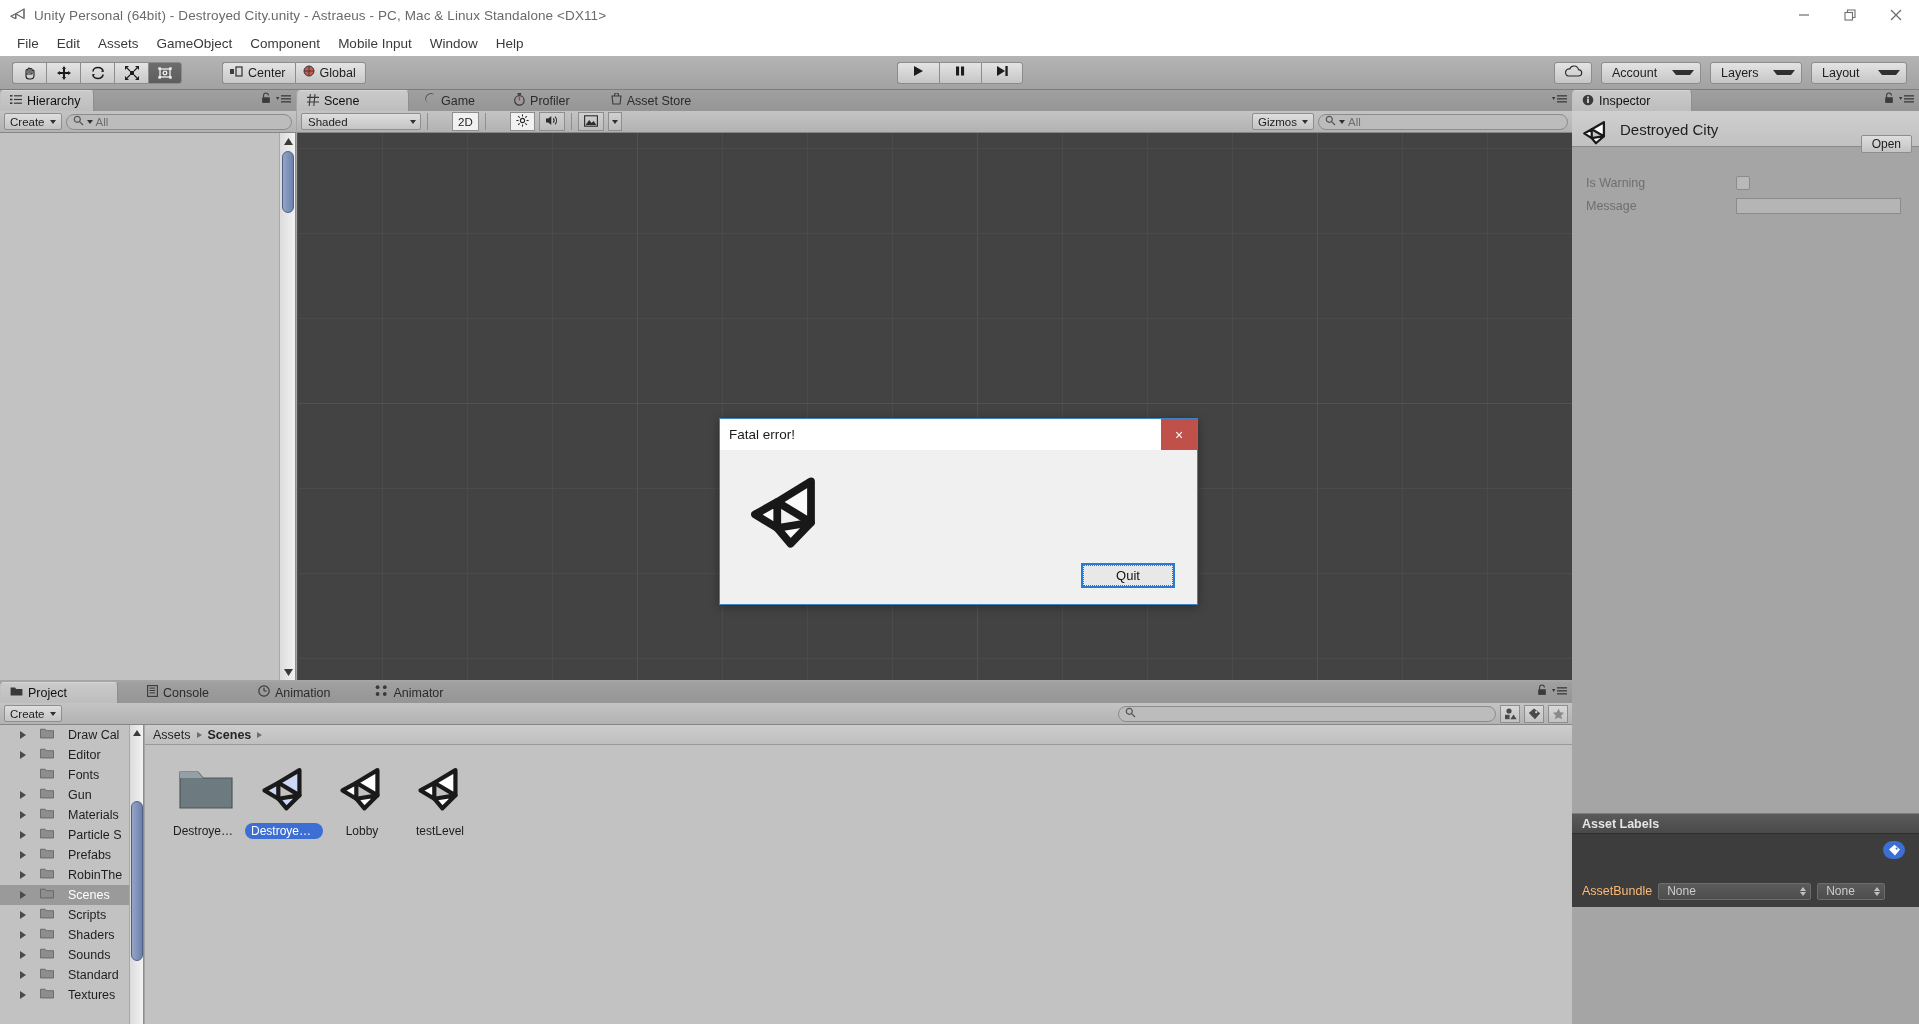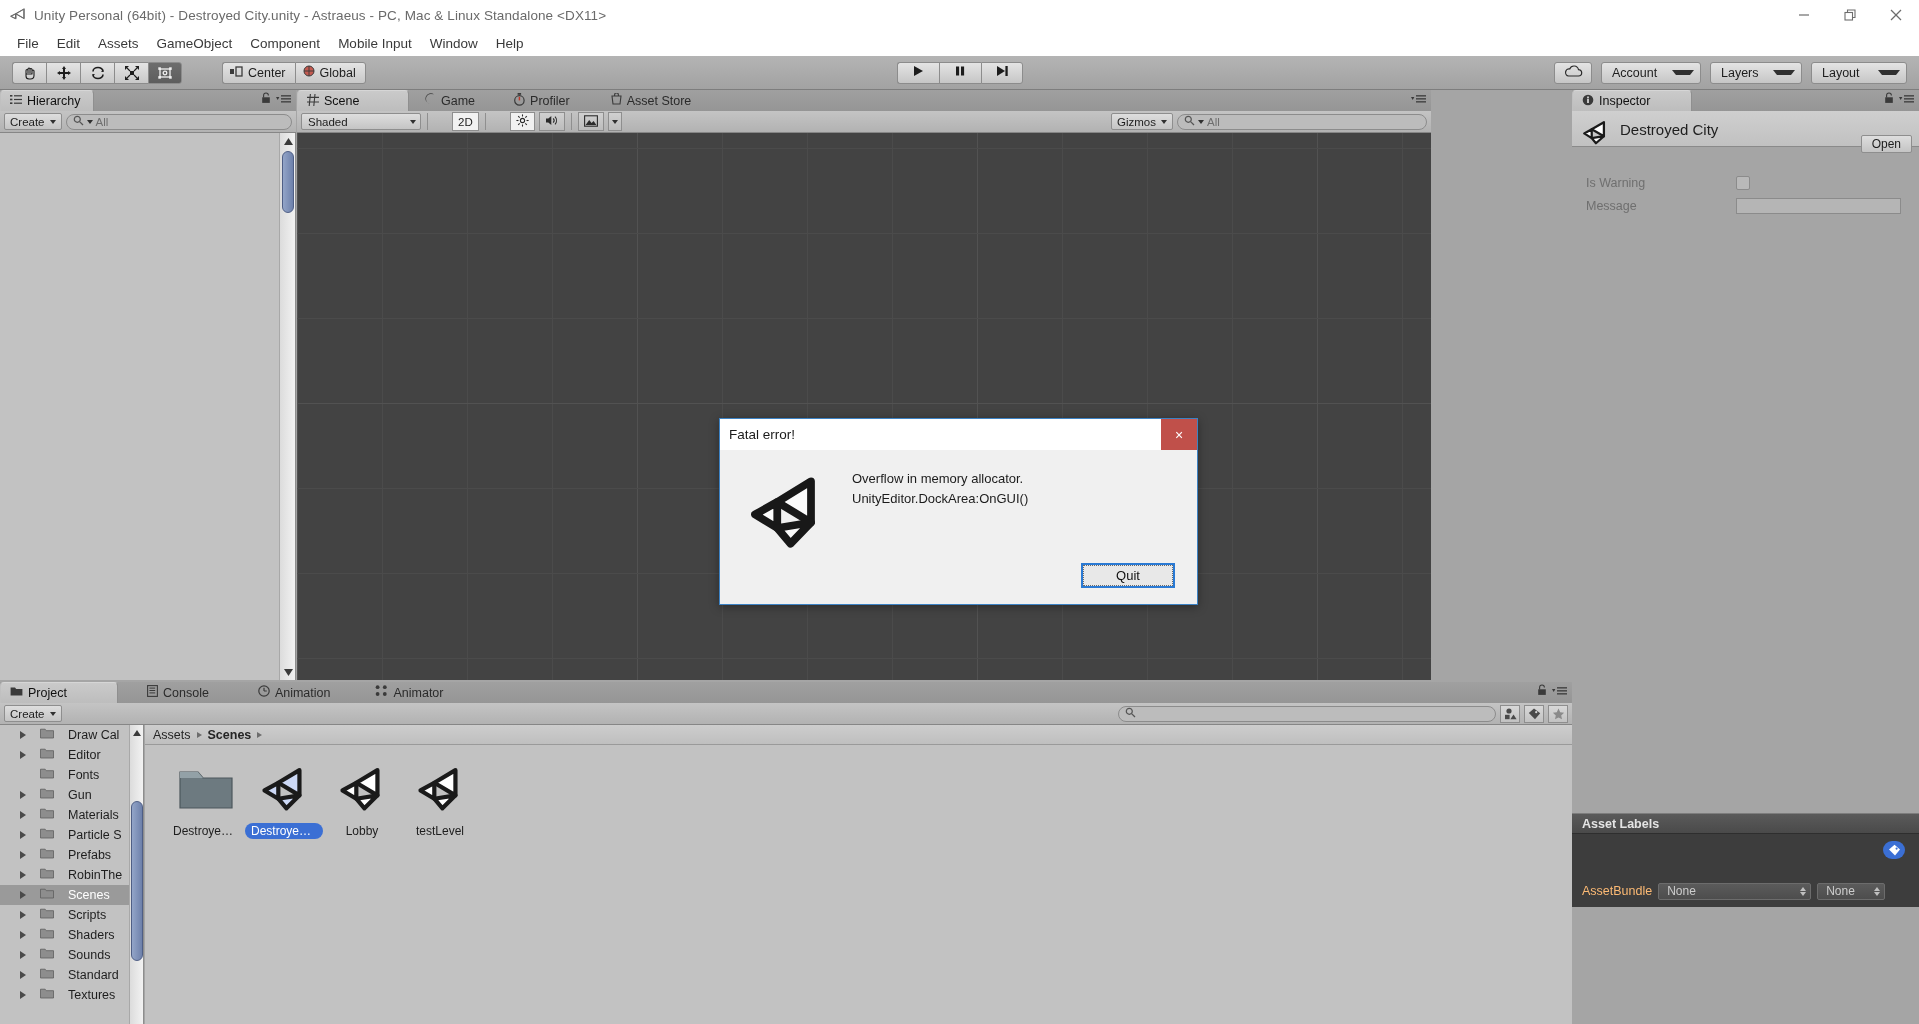--- a/index.html
+++ b/index.html
@@ -153,21 +153,21 @@
     display: flex; align-items: center; justify-content: center;
   }
   .vscroll .arrow-up { top: 0; } .vscroll .arrow-down { bottom: 0; }
   .vscroll .thumb {
     position: absolute; left: 2px; width: 12px; border-radius: 6px;
     background: linear-gradient(90deg,#93a5c8,#6e81ab);
     border: 1px solid #4f5f86;
   }
 
   
-  #sceneview { left: 297px; top: 90px; width: 1134px; height: 590px; }
+  #sceneview { left: 297px; top: 90px; width: 1275px; height: 590px; }
   .scene-canvas {
     position: absolute; left: 0; top: 43px; right: 0; bottom: 0;
     background: #434343; overflow: hidden;
   }
   .grid-v, .grid-h { position: absolute; background: #4b4b4b; }
   .grid-v { width: 1px; top: 0; bottom: 0; }
   .grid-h { height: 1px; left: 0; right: 0; }
   .grid-v.major, .grid-h.major { background: #525252; }
   .scene-tb-sep { width: 1px; height: 17px; background: #8f8f8f; margin: 0 2px; }
   .tog-btn {
@@ -1092,24 +1092,20 @@
       </div>
     </div>
     <div class="dlg-body">
       <div class="dlg-logo">
         <svg width="82" height="80" viewBox="0 0 32 32">
           <path d="M26 4.5 L12.5 12.8 L26 21 Z" fill="#fbfbfb" stroke="#181818" stroke-width="3.1" stroke-linejoin="round"></path>
           <path d="M12.5 12.8 L3.6 17.8 L12.5 23.2 Z" fill="#fbfbfb" stroke="#181818" stroke-width="3.1" stroke-linejoin="round"></path>
           <path d="M26 21 L12.5 23.2 L17.8 29.5 Z" fill="#fbfbfb" stroke="#181818" stroke-width="3.1" stroke-linejoin="round"></path>
         </svg>
       </div>
-      <div class="dlg-msg">
-        <div>Overflow in memory allocator.</div>
-        <div>UnityEditor.DockArea:OnGUI()</div>
-      </div>
     </div>
     <div class="dlg-footer">
       <div class="quit-btn">
         <div class="quit-inner">
           <span>Quit</span>
         </div>
       </div>
     </div>
   </div>
 

